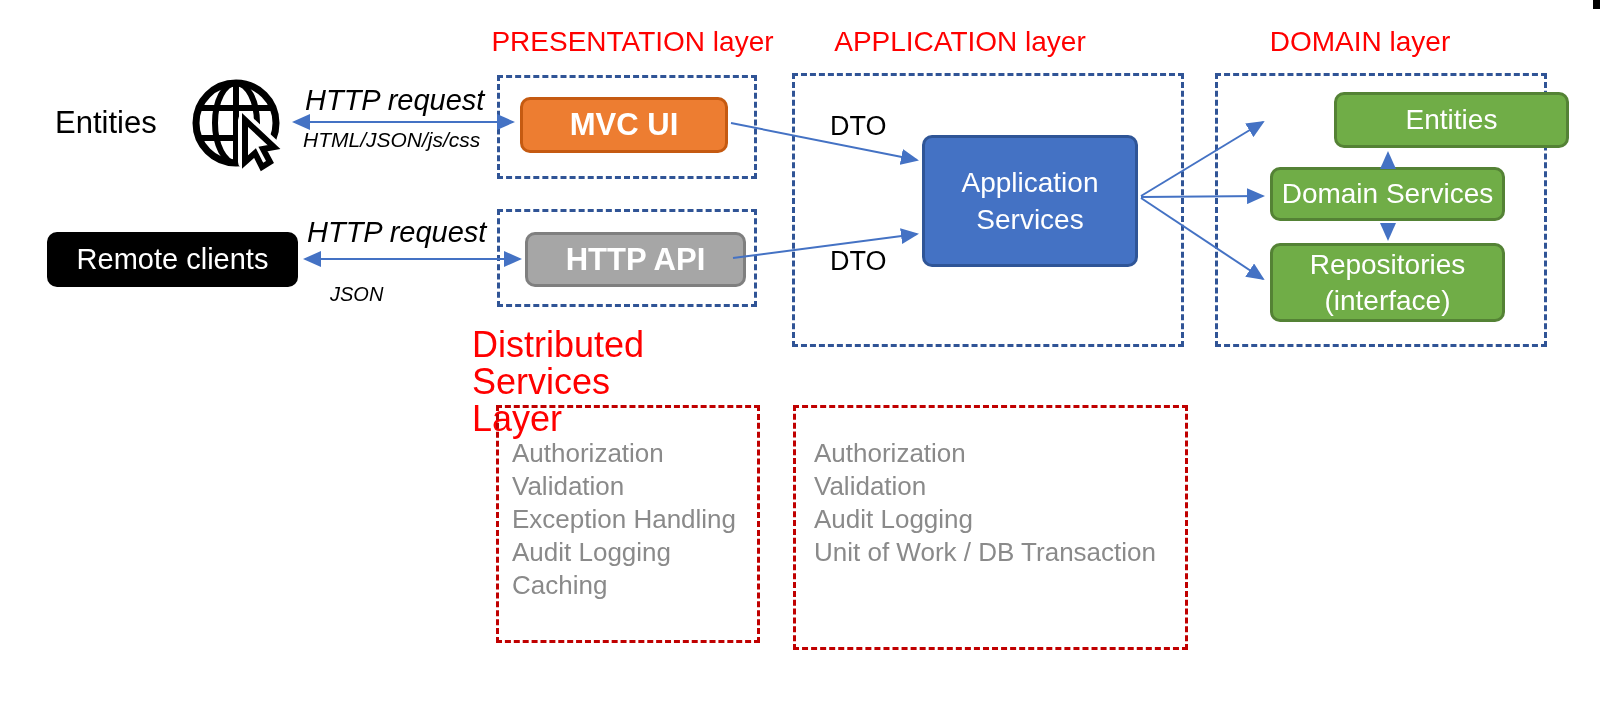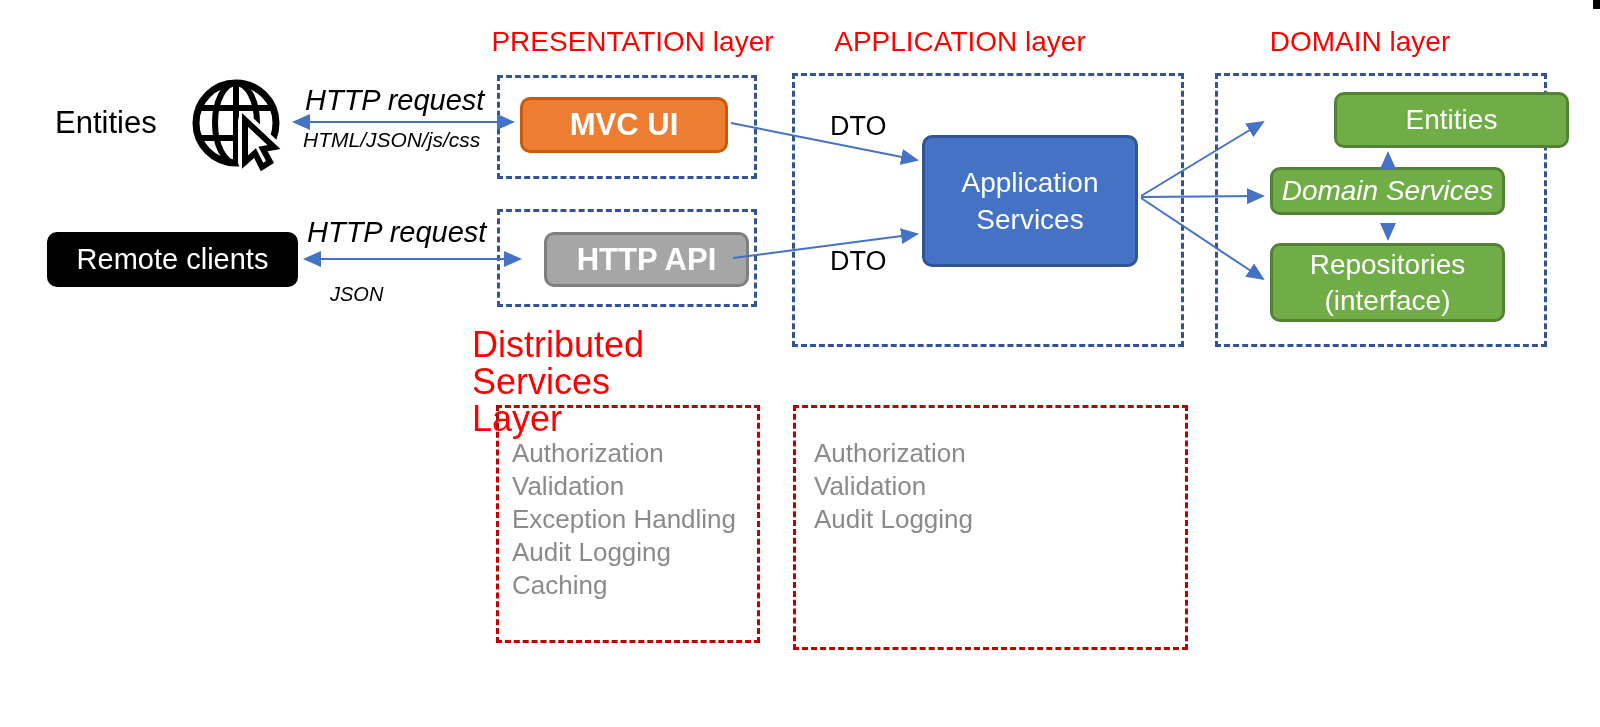--- a/index.html
+++ b/index.html
@@ -79,53 +79,54 @@
   </svg>
 
   <div class="abs plainlabel ctr" style="left:305px;top:84px;width:190px;font-size:29px;">HTTP request</div>
   <div class="abs plainlabel ctr" style="left:303px;top:128px;width:194px;font-size:21px;">HTML/JSON/js/css</div>
 
   <div class="abs solidbox blackbox" style="left:47px;top:232px;width:251px;height:55px;">Remote clients</div>
   <div class="abs plainlabel ctr" style="left:307px;top:216px;width:190px;font-size:29px;">HTTP request</div>
   <div class="abs plainlabel ctr" style="left:330px;top:283px;width:140px;font-size:20px;">JSON</div>
 
   <div class="abs solidbox mvc" style="left:520px;top:97px;width:208px;height:56px;">MVC UI</div>
-  <div class="abs solidbox api" style="left:544px;top:232px;width:205px;height:55px;">HTTP API</div>
+  <div class="abs solidbox api" style="left:525px;top:232px;width:221px;height:55px;">HTTP API</div>
 
   <div class="abs distlabel" style="left:472px;top:326px;width:310px;">
     <div>Distributed Services</div>
     <div>Layer</div>
   </div>
 
   <div class="abs plainlabel" style="left:830px;top:111px;font-size:27px;font-weight:500;">DTO</div>
   <div class="abs plainlabel" style="left:830px;top:246px;font-size:27px;font-weight:500;">DTO</div>
 
   <div class="abs solidbox appsvc" style="left:922px;top:135px;width:216px;height:132px;">Application Services</div>
 
   <div class="abs solidbox green" style="left:1334px;top:92px;width:235px;height:56px;">Entities</div>
-  <div class="abs solidbox green" style="left:1270px;top:167px;width:235px;height:48px;font-style:italic;">Domain Services</div>
+  <div class="abs solidbox green" style="left:1270px;top:167px;width:235px;height:54px;">Domain Services</div>
   <div class="abs solidbox green" style="left:1270px;top:243px;width:235px;height:79px;flex-direction:column;">
     <div>Repositories</div>
     <div>(interface)</div>
   </div>
 
   <div class="abs dashed-red" style="left:496px;top:405px;width:258px;height:232px;"></div>
   <div class="abs cclist" style="left:512px;top:437px;">
     <div>Authorization</div>
     <div>Validation</div>
     <div>Exception Handling</div>
     <div>Audit Logging</div>
     <div>Caching</div>
   </div>
 
   <div class="abs dashed-red" style="left:793px;top:405px;width:389px;height:239px;"></div>
   <div class="abs cclist" style="left:814px;top:437px;">
     <div>Authorization</div>
     <div>Validation</div>
     <div>Audit Logging</div>
+    <div>Unit of Work / DB Transaction</div>
   </div>
 
 
   <svg class="overlay" width="1600" height="727" viewBox="0 0 1600 727">
     <defs>
       <marker id="ah" orient="auto-start-reverse" markerWidth="9" markerHeight="8" refX="8" refY="4" markerUnits="strokeWidth">
         <path d="M0,0 L9,4 L0,8 Z" style="fill:var(--c-arrow,#4472C4)"></path>
       </marker>
     </defs>
     <g style="stroke:var(--c-arrow,#4472C4)" stroke-width="2" fill="none">

